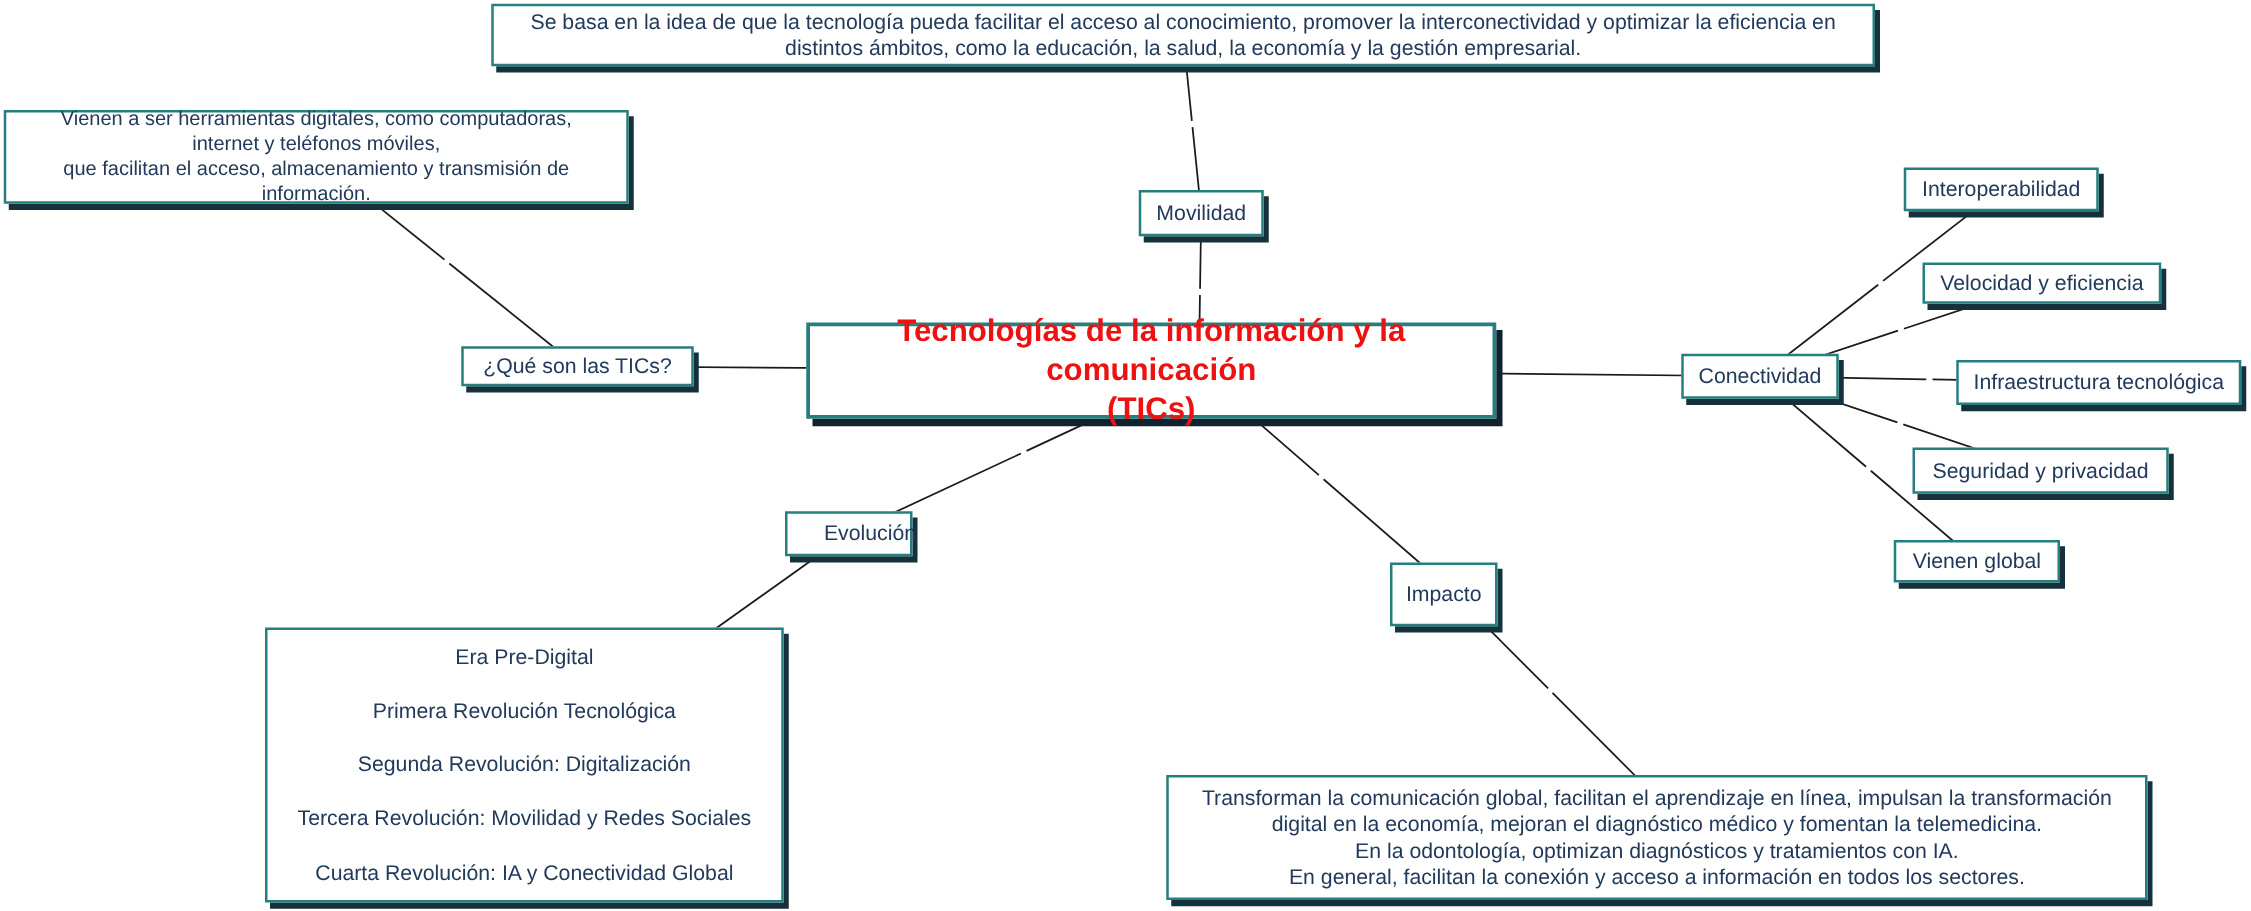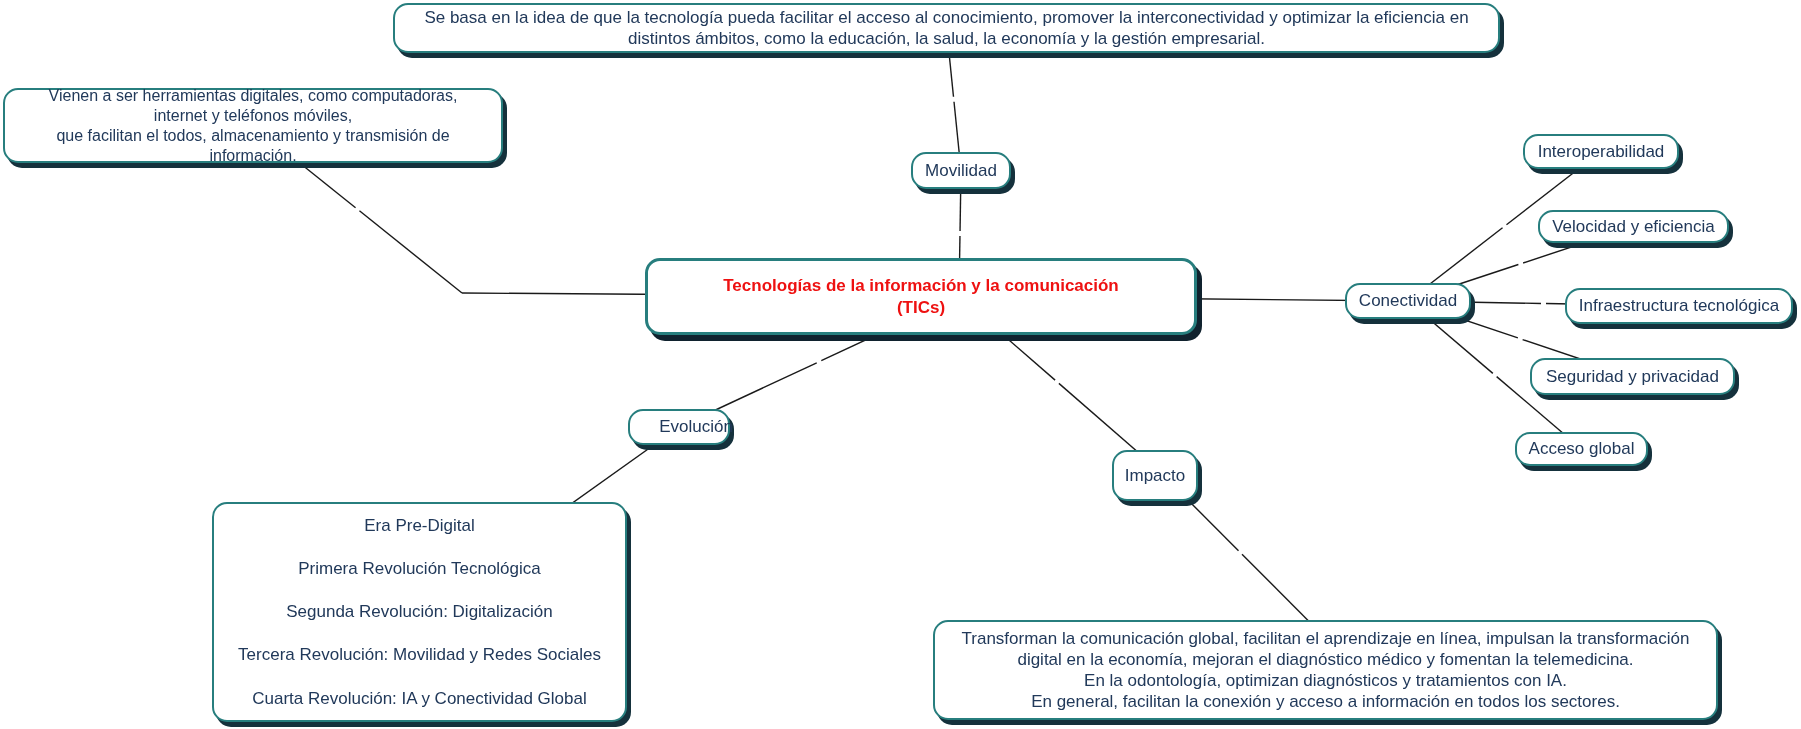--- a/index.html
+++ b/index.html
@@ -16,40 +16,40 @@
     left: 0; top: 0;
     width: 1801px; height: 729px;
     z-index: 0;
   }
   .node {
     position: absolute;
     z-index: 1;
     box-sizing: border-box;
     background: #ffffff;
     border: 2px solid #277e7e;
-    border-radius: 15px;
+    border-radius: 0;
     box-shadow: 4px 5px 0 #15313c;
     color: #21395a;
     display: flex;
     align-items: center;
     justify-content: center;
     text-align: center;
     white-space: pre-line;
     line-height: 1.25;
     padding: 2px 10px;
   }
   .small { font-size: 17px; white-space: nowrap; }
   .def   { font-size: 17px; }
 
   #n-principios_definicion { left: 393px; top: 3px;   width: 1107px; height: 50px; }
   #n-que_son_definicion    { left: 3px;   top: 88px;  width: 500px;  height: 75px; font-size: 16px; }
   #n-principios            { left: 911px; top: 152px; width: 100px;  height: 37px; }
   #n-que_son               { left: 369px; top: 277px; width: 186px;  height: 32px; }
   #n-tema_central          { left: 645px; top: 258px; width: 552px;  height: 77px;
-                             font-size: 17px; font-weight: bold; color: #ee1111;
+                             font-size: 25px; font-weight: bold; color: #ee1111;
                              border-width: 3px; box-shadow: 5px 6px 0 #10222e; line-height: 1.25; }
   #n-conectividad          { left: 1345px; top: 283px; width: 126px; height: 36px; }
   #n-interoperabilidad     { left: 1523px; top: 134px; width: 156px; height: 35px; }
   #n-velocidad             { left: 1538px; top: 210px; width: 191px; height: 33px; }
   #n-infraestructura       { left: 1565px; top: 288px; width: 228px; height: 36px; }
   #n-seguridad             { left: 1530px; top: 358px; width: 205px; height: 37px; }
   #n-acceso_global         { left: 1515px; top: 432px; width: 133px; height: 34px; }
   #n-evolucion             { left: 628px;  top: 409px; width: 102px; height: 36px; padding-left: 44px; }
   #n-evolucion_etapas      { left: 212px;  top: 502px; width: 415px; height: 220px; line-height: 1.27; }
   #n-impacto               { left: 1112px; top: 450px; width: 86px;  height: 51px; }
@@ -88,39 +88,40 @@
       <line x1="959" y1="296.5" x2="1055.113796997594" y2="380.1091958576008" stroke="#1a1a1a" stroke-width="1.4"></line>
       <line x1="1058.886203002406" y1="383.3908041423992" x2="1155" y2="467" stroke="#1a1a1a" stroke-width="1.4"></line>
       <line x1="1155" y1="467" x2="1238.484823177598" y2="550.729646705978" stroke="#1a1a1a" stroke-width="1.4"></line>
       <line x1="1242.015176822402" y1="554.270353294022" x2="1325.5" y2="638" stroke="#1a1a1a" stroke-width="1.4"></line>
     </svg>
 
   <div class="node def" id="n-principios_definicion">Se basa en la idea de que la tecnología pueda facilitar el acceso al conocimiento, promover la interconectividad y optimizar la eficiencia en distintos ámbitos, como la educación, la salud, la economía y la gestión empresarial.</div>
 
   <div class="node def" id="n-que_son_definicion">Vienen a ser herramientas digitales, como computadoras,
 internet y teléfonos móviles,
-que facilitan el todos, almacenamiento y transmisión de información.</div>
+que facilitan el acceso, almacenamiento y transmisión de información.</div>
 
   <div class="node small" id="n-principios">Movilidad</div>
 
+  <div class="node small" id="n-que_son">¿Qué son las TICs?</div>
 
   <div class="node" id="n-tema_central">Tecnologías de la información y la comunicación
 (TICs)</div>
 
   <div class="node small" id="n-conectividad">Conectividad</div>
 
   <div class="node small" id="n-velocidad">Velocidad y eficiencia</div>
 
   <div class="node small" id="n-interoperabilidad">Interoperabilidad</div>
 
   <div class="node small" id="n-infraestructura">Infraestructura tecnológica</div>
 
   <div class="node small" id="n-seguridad">Seguridad y privacidad</div>
 
-  <div class="node small" id="n-acceso_global">Acceso global</div>
+  <div class="node small" id="n-acceso_global">Vienen global</div>
 
   <div class="node small" id="n-evolucion">Evolución</div>
 
   <div class="node def" id="n-evolucion_etapas">Era Pre-Digital
 
 Primera Revolución Tecnológica
 
 Segunda Revolución: Digitalización
 
 Tercera Revolución: Movilidad y Redes Sociales

